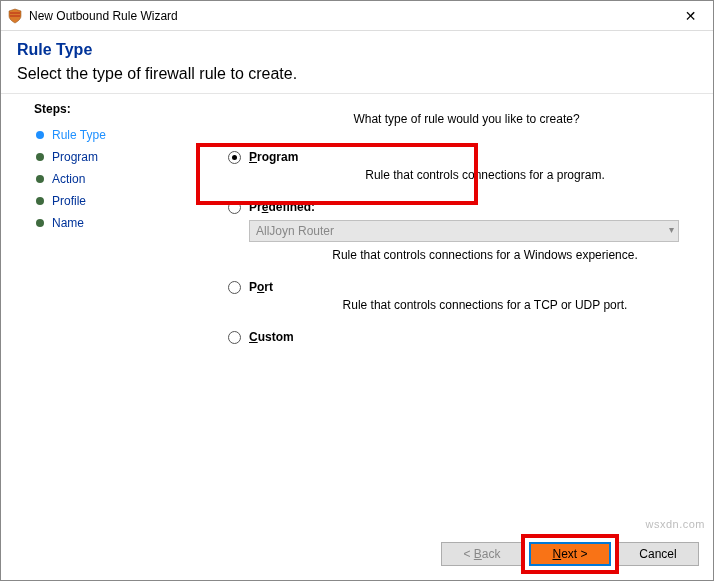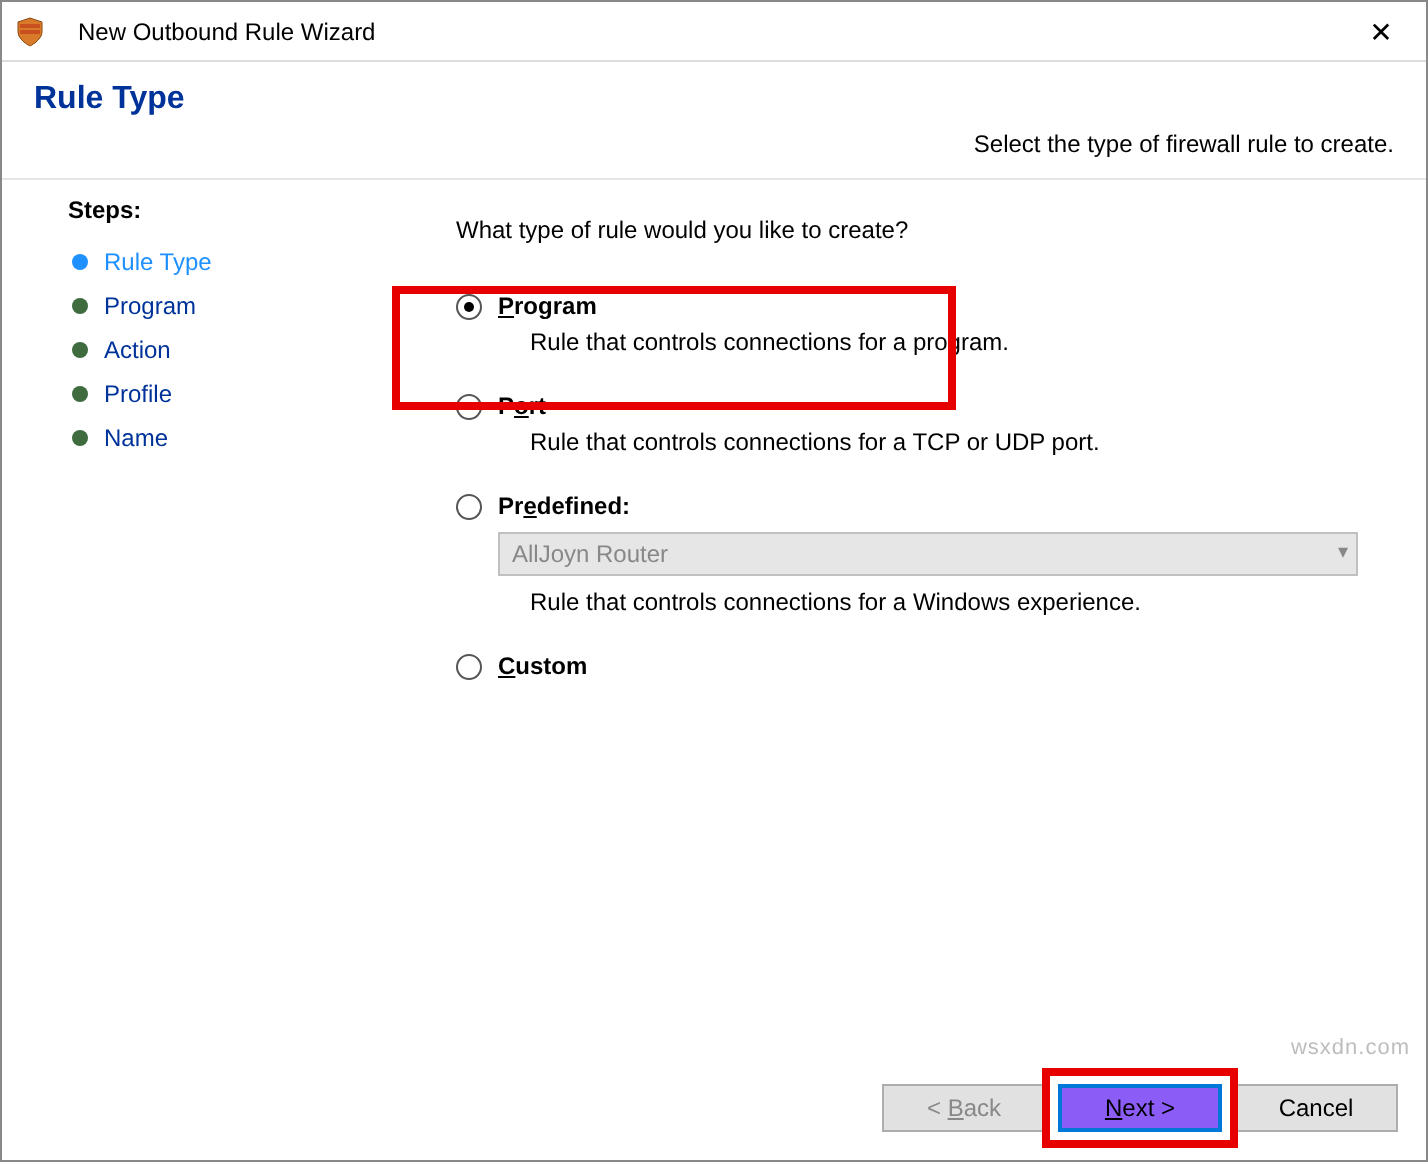--- a/index.html
+++ b/index.html
@@ -21,21 +21,21 @@
   }
   .titlebar {
     height: 30px;
     border-bottom: 1px solid #ddd;
     display: flex;
     align-items: center;
     padding: 0 6px;
     position: relative;
   }
   .title-text {
-    margin-left: 16px;
+    margin-left: 6px;
   }
   .close-btn {
     position: absolute;
     right: 0;
     top: 0;
     width: 45px;
     height: 29px;
     display: flex;
     align-items: center;
     justify-content: center;
@@ -45,22 +45,21 @@
     padding: 10px 16px 10px 16px;
   }
   .header-title {
     color: #003399;
     font-size: 16px;
     font-weight: bold;
     margin-bottom: 6px;
     font-family: Tahoma, sans-serif;
   }
   .header-sub {
-    font-size: 12px;
-    text-align: right;
+    font-size: 16px;
   }
   .body-area {
     flex: 1 1 auto;
     display: flex;
     border-top: 1px solid #e5e5e5;
     overflow: hidden;
   }
   .steps-pane {
     width: 180px;
     background: #fff;
@@ -86,20 +85,21 @@
     background: #1e6b1e;
     margin-right: 8px;
     flex-shrink: 0;
   }
   .step-item.current .step-bullet { background: #1e90ff; }
   .step-item:not(.current):not(.done) .step-bullet { background: #3f6b3f; }
   .content-pane {
     flex: 1 1 auto;
     padding: 18px 8px 0 24px;
     position: relative;
+    text-align: center;
   }
   .prompt {
     margin-bottom: 22px;
   }
   .option-block {
     margin-bottom: 14px;
     padding: 2px 0;
     position: relative;
   }
   .option-row {
@@ -174,21 +174,21 @@
     height: 24px;
     border: 1px solid #adadad;
     background: #e1e1e1;
     display: flex;
     align-items: center;
     justify-content: center;
     font-size: 12px;
     padding: 0 12px;
   }
   .btn.disabled { color: #888; }
-  .btn.default { border: 2px solid #0078d7; background: #8b5cf6; }
+  .btn.default { border: 2px solid #0078d7; background: #f97316; }
   .btn .u { text-decoration: underline; }
   .highlight-next {
     position: absolute;
     border: 4px solid #e60000;
     pointer-events: none;
   }
   .watermark {
     position: absolute;
     right: 8px;
     bottom: 50px;
@@ -260,35 +260,35 @@
         <div class="option-row">
           <span class="radio selected"></span>
           <span class="option-label"><b><span class="u">P</span><span>rogram</span></b></span>
         </div>
         <div class="option-desc">Rule that controls connections for a program.</div>
       </div>
 
       <div class="option-block">
         <div class="option-row">
           <span class="radio"></span>
-          <span class="option-label"><b>P<span class="u">o</span>rt</b></span>
-        </div>
-        <div class="option-desc">Rule that controls connections for a TCP or UDP port.</div>
+          <span class="option-label"><b>Pr<span class="u">e</span>defined:</b></span>
+        </div>
+        <div class="dropdown">
+          <span>AllJoyn Router</span>
+          <span class="dd-arrow">▾</span>
+        </div>
+        <div class="option-desc" style="margin-top:6px">Rule that controls connections for a Windows experience.</div>
       </div>
 
       <div class="option-block">
         <div class="option-row">
           <span class="radio"></span>
-          <span class="option-label"><b>Pr<span class="u">e</span>defined:</b></span>
-        </div>
-        <div class="dropdown">
-          <span>AllJoyn Router</span>
-          <span class="dd-arrow">▾</span>
-        </div>
-        <div class="option-desc" style="margin-top:6px">Rule that controls connections for a Windows experience.</div>
+          <span class="option-label"><b>P<span class="u">o</span>rt</b></span>
+        </div>
+        <div class="option-desc">Rule that controls connections for a TCP or UDP port.</div>
       </div>
 
       <div class="option-block">
         <div class="option-row">
           <span class="radio"></span>
           <span class="option-label"><b><span class="u">C</span>ustom</b></span>
         </div>
       </div>
 
     </div>

